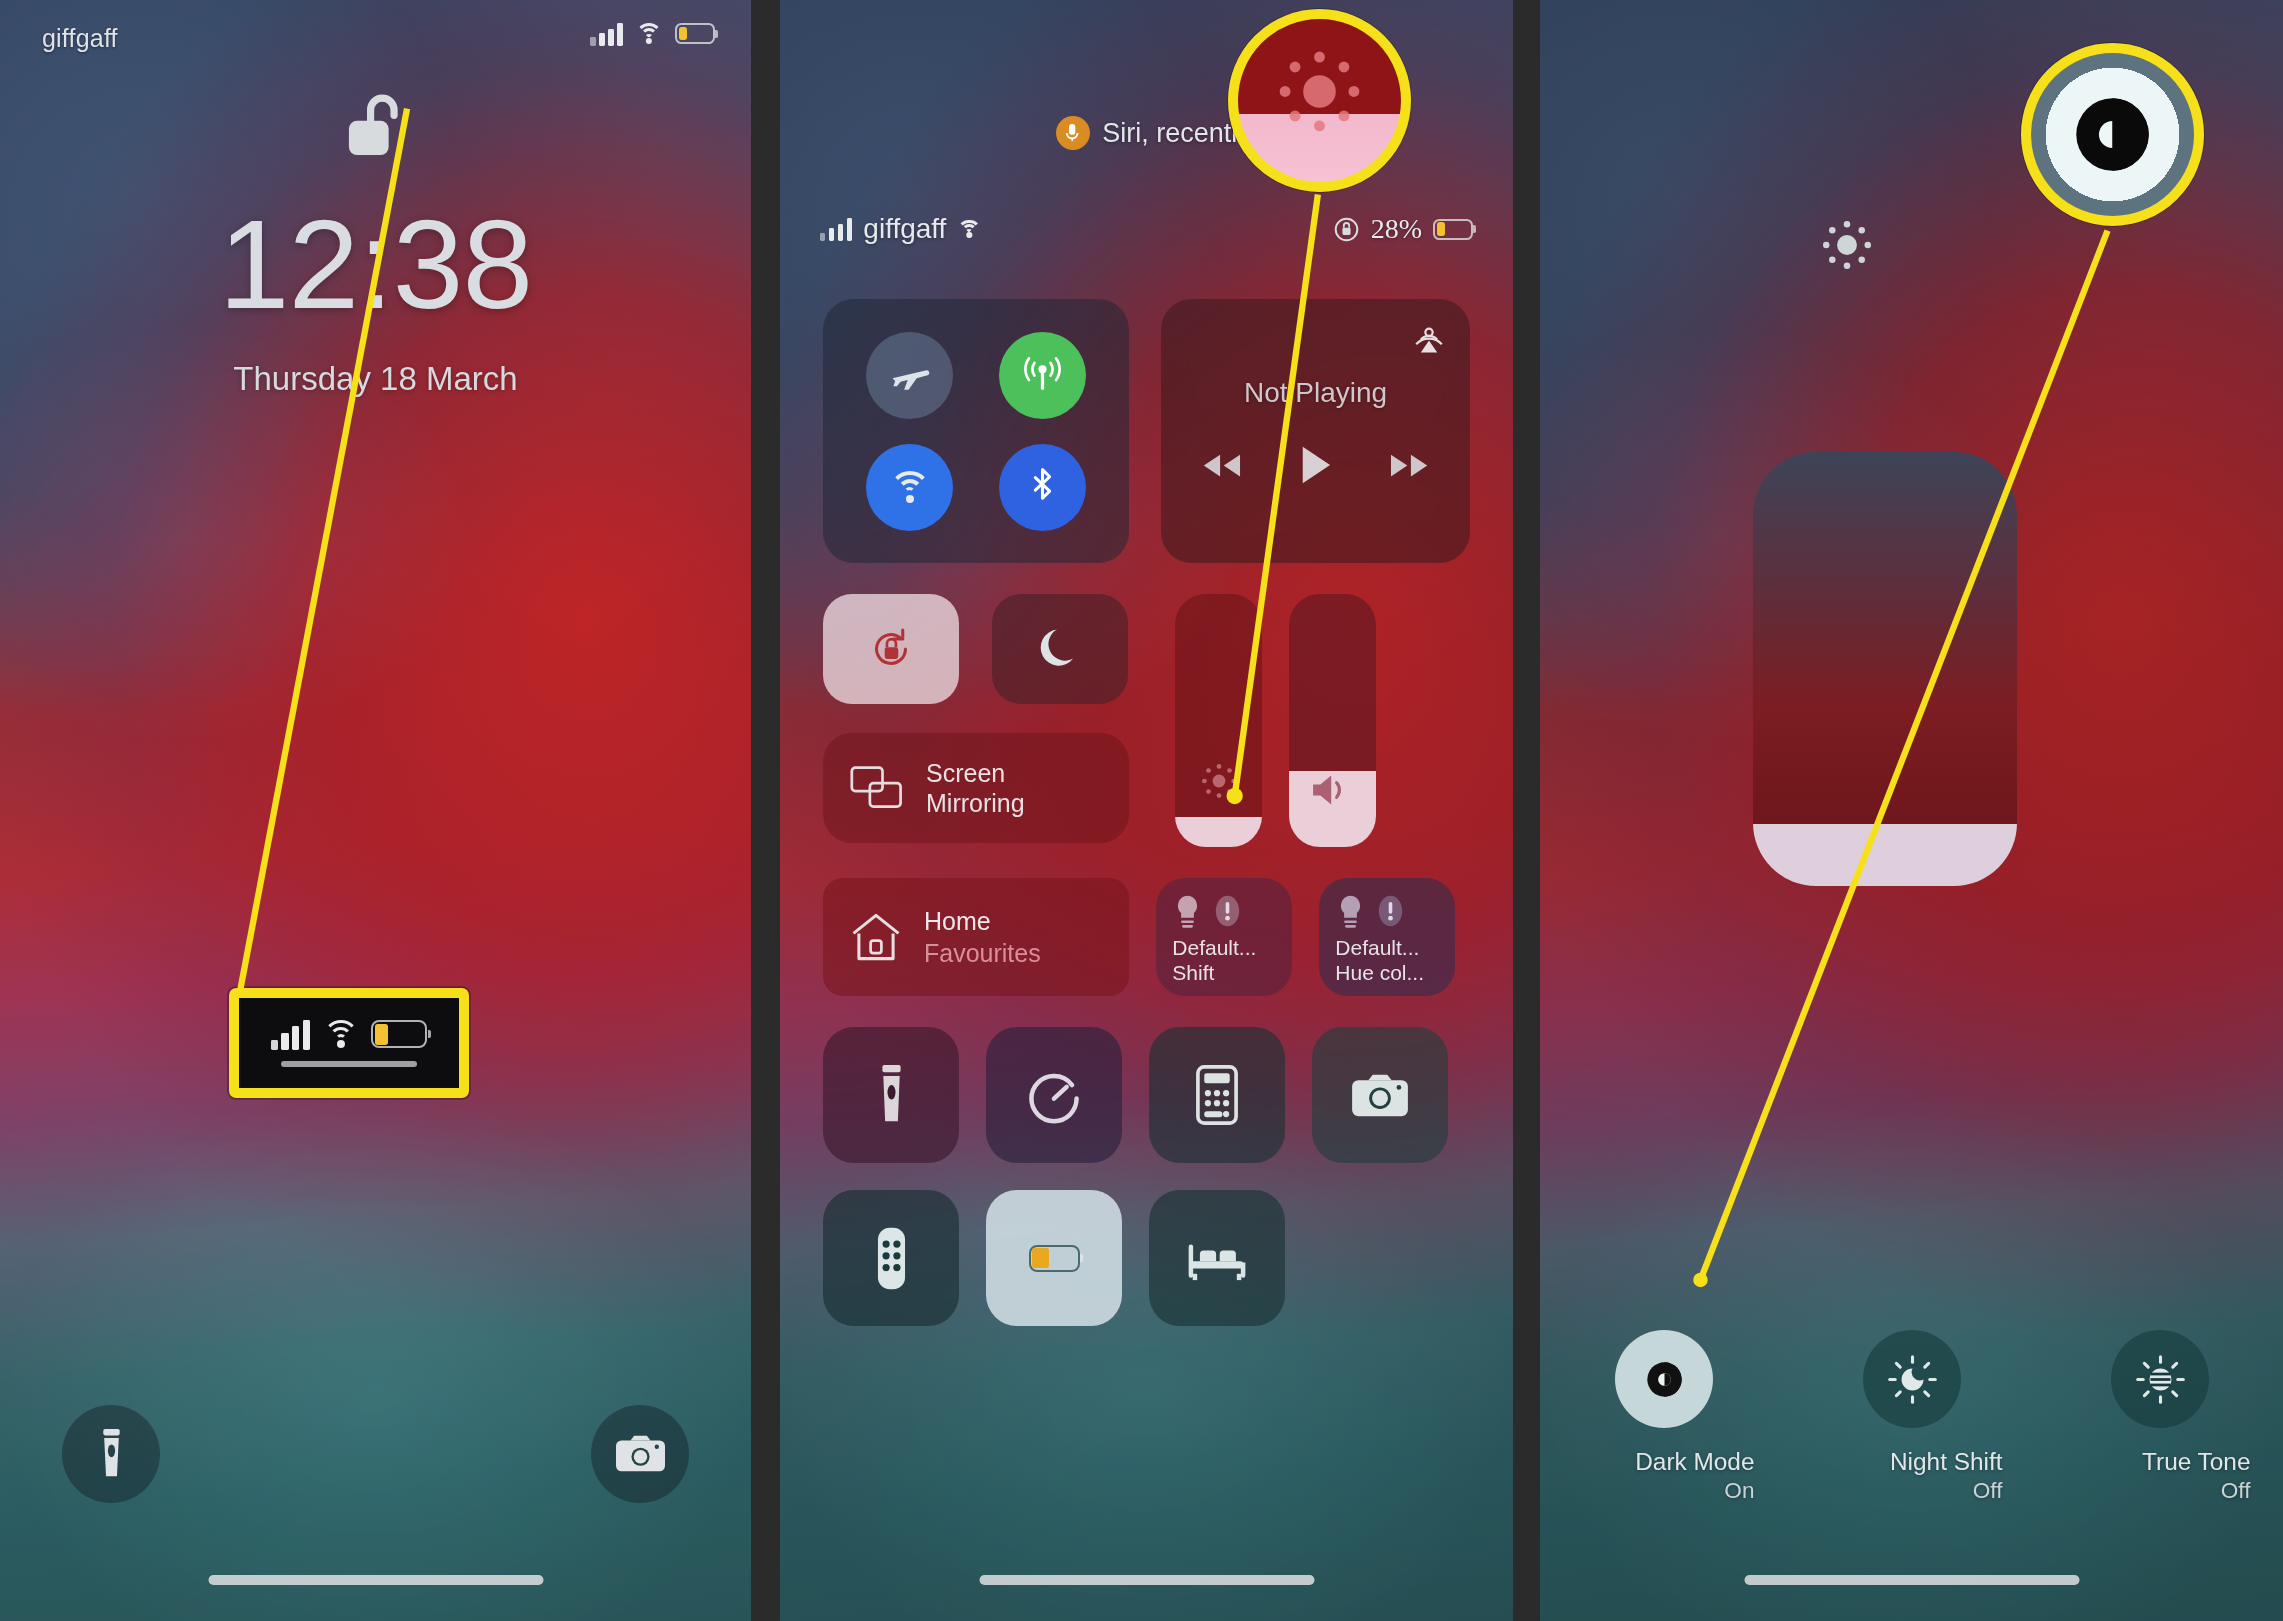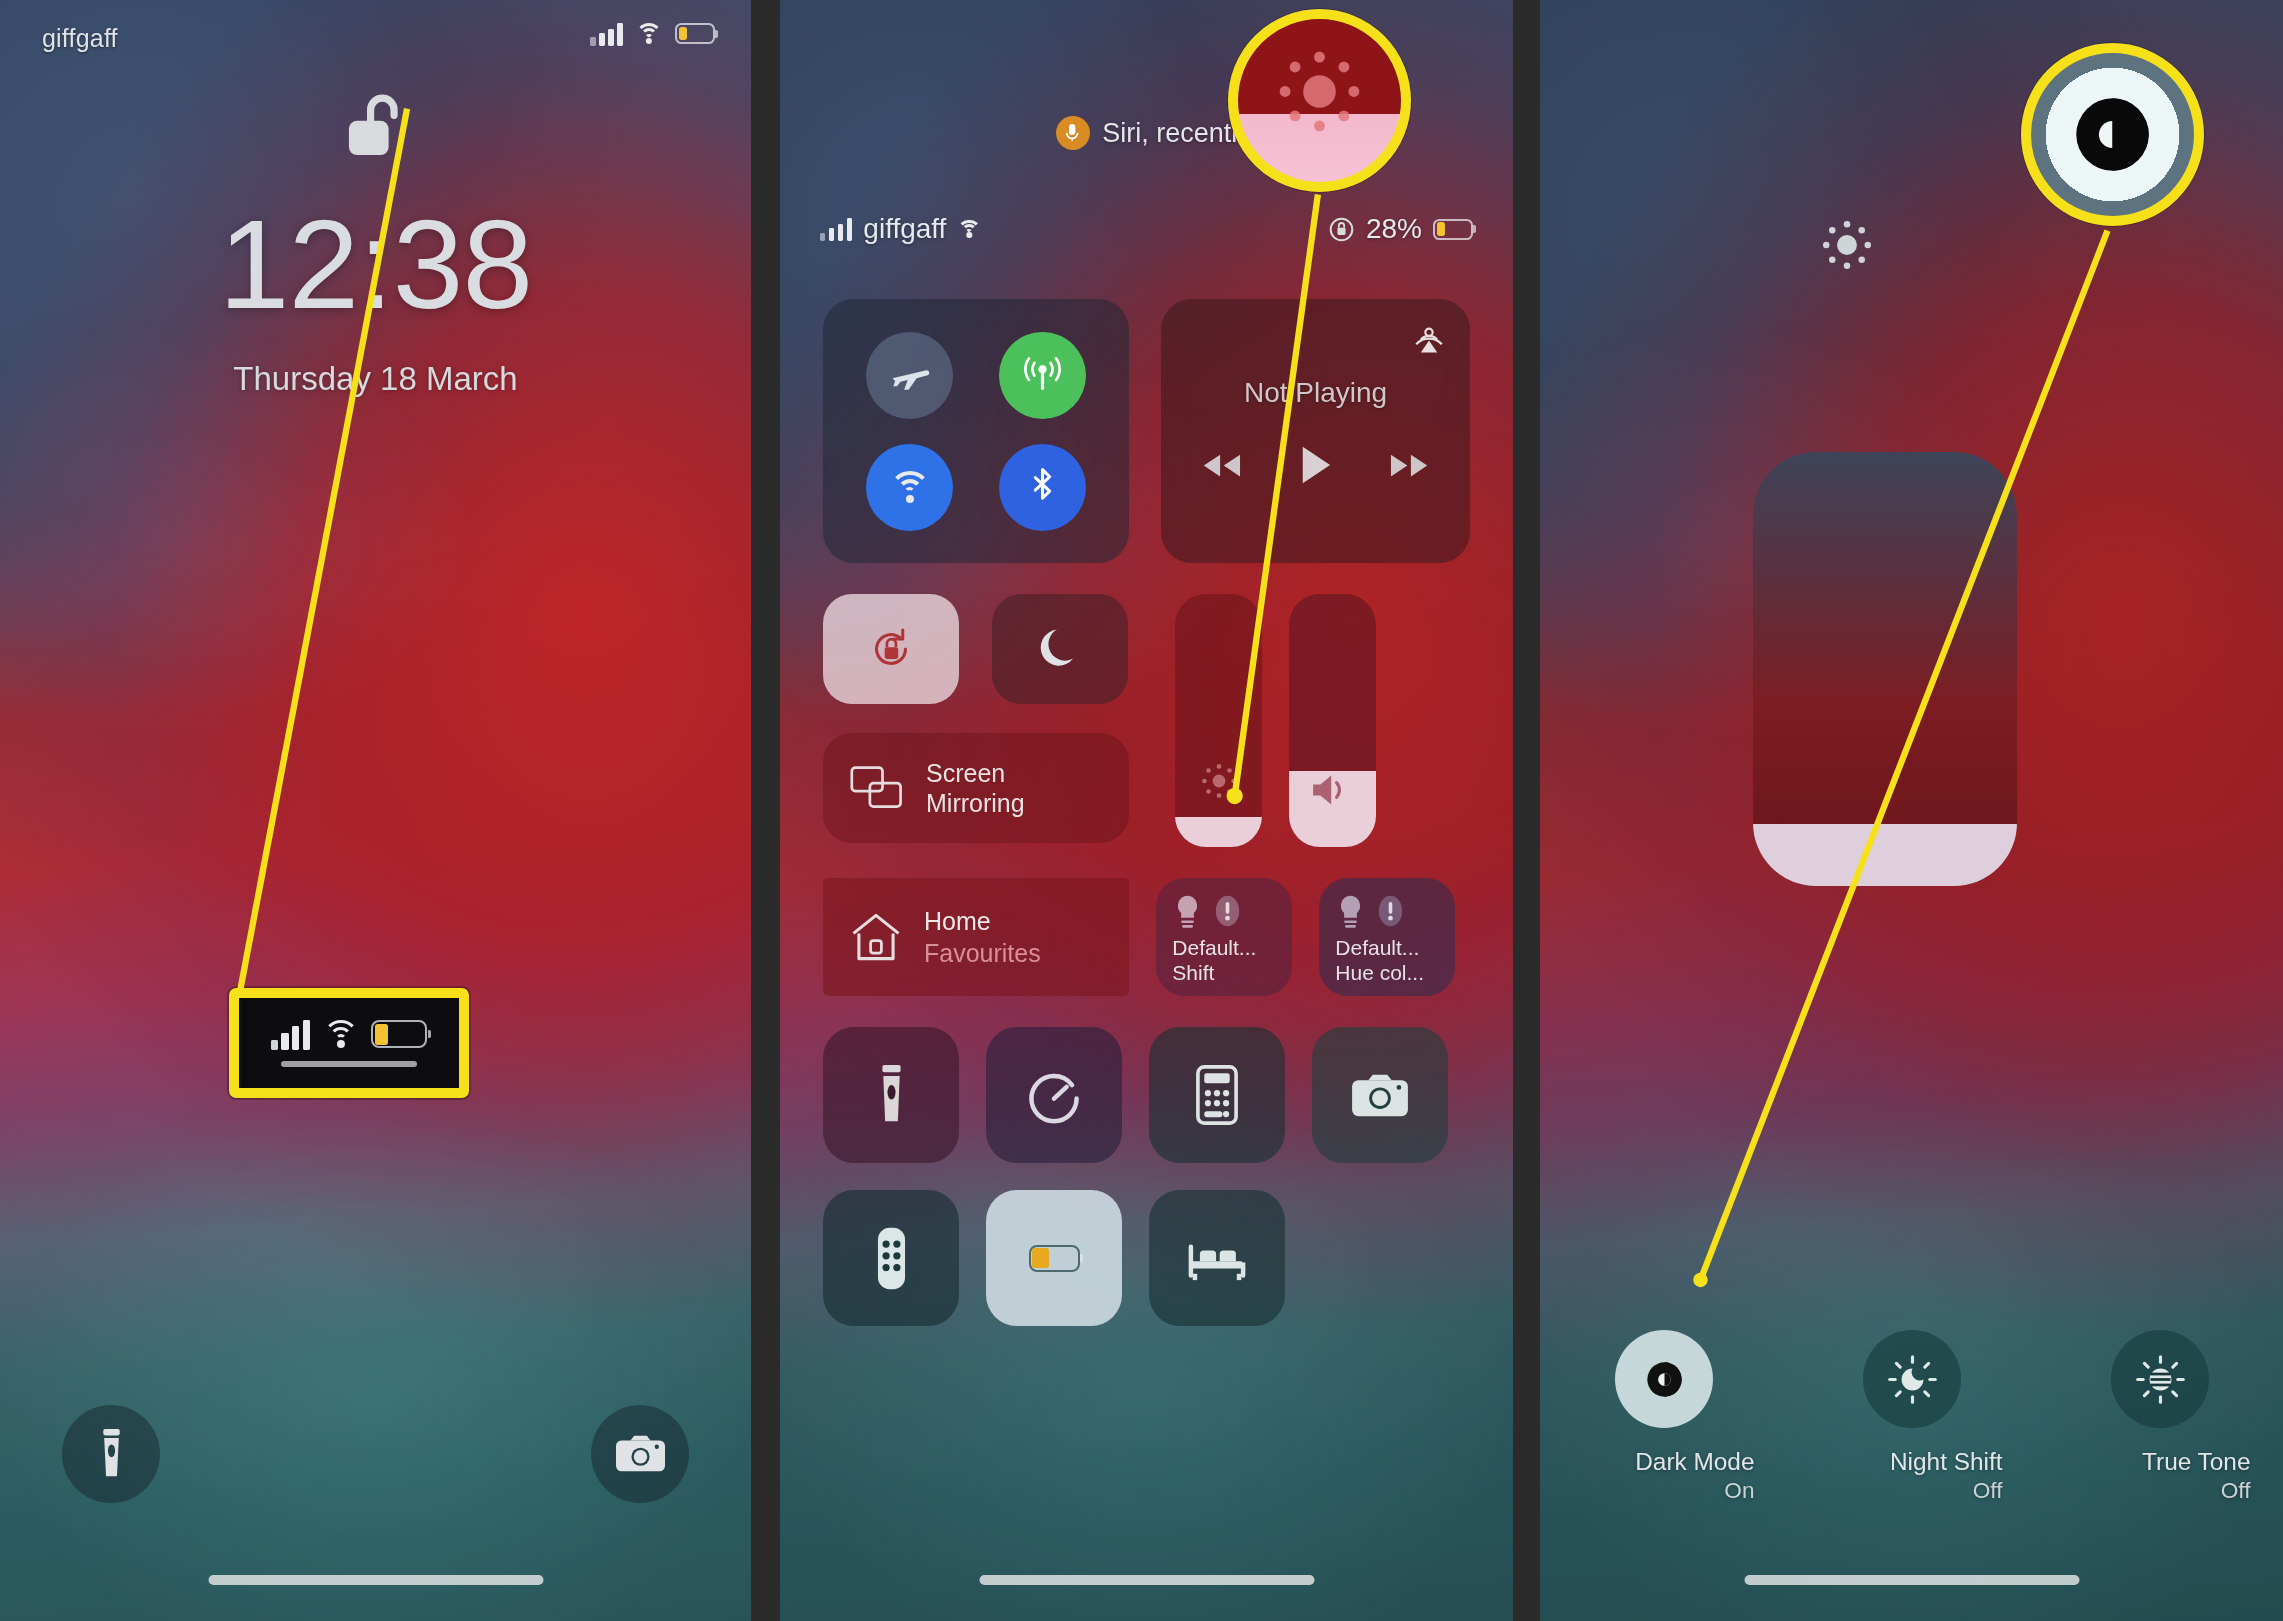--- a/index.html
+++ b/index.html
@@ -80,21 +80,21 @@
       justify-content:center; gap:12.7px; }
   .cc-siri .mic { width:34px; height:34px; border-radius:50%; background:#d98b24;
       display:flex; align-items:center; justify-content:center; flex:0 0 auto; }
   .cc-siri span.t { font-size:27px; color:#e3e6ea; text-shadow:0 0.9px 3.6px rgba(0,0,0,.4); white-space:nowrap; }
 
   .cc-status { position:absolute; left:40px; right:40px; top:213px; display:flex;
       align-items:center; justify-content:space-between; }
   .cc-status .lft { display:flex; align-items:center; gap:11px; }
   .cc-status .carrier { font-size:28px; color:#e6e9ed; text-shadow:0 0.9px 3.6px rgba(0,0,0,.4); }
   .cc-status .rgt { display:flex; align-items:center; gap:11px; }
-  .cc-status .pct { font-size:28px; color:#e6e9ed; text-shadow:0 0.9px 3.6px rgba(0,0,0,.4); }
+  .cc-status .pct { font-size:28px; color:#e6e9ed; text-shadow:0 0.9px 3.6px rgba(0,0,0,.4);font-family:Liberation Serif, serif; }
 
   .cc-grid { position:absolute; left:43px; right:43px; top:299px; }
   .tile { border-radius:31px; }
   .row1 { display:flex; gap:32px; }
   .conn { width:306px; height:264px; background:rgba(30,38,54,.52); backdrop-filter:blur(12.7px);
       display:grid; grid-template-columns:1fr 1fr; place-items:center; padding:20px; }
   .circ { width:87px; height:87px; border-radius:50%; display:flex; align-items:center; justify-content:center; }
   .c-airplane { background:rgba(116,136,166,.45); }
   .c-cell { background:#4cc05a; }
   .c-wifi { background:#2f72e8; }
@@ -113,21 +113,21 @@
   .srm { width:306px; height:110px; border-radius:29px; background:rgba(110,22,26,.52);
       display:flex; align-items:center; gap:20px; padding-left:27px; margin-top:29px; }
   .srm .tx { font-size:25px; line-height:1.22; color:#e9e2e4; }
   .sliders { display:flex; gap:27px; }
   .slider { width:87px; height:253px; border-radius:31px; overflow:hidden; position:relative;
       background:rgba(102,20,24,.55); }
   .slider .fill { position:absolute; left:0; right:0; bottom:0; background:rgba(244,222,232,.92); }
   .slider .gl { position:absolute; left:50%; transform:translateX(-50%); bottom:42px; }
 
   .row3 { display:flex; gap:27px; margin-top:31px; }
-  .home { width:306px; height:118px; border-radius:5px; background:rgba(120,20,26,.55);
+  .home { width:306px; height:118px; border-radius:20px; background:rgba(120,20,26,.55);
       display:flex; align-items:center; gap:20px; padding-left:25px; }
   .home .l1 { font-size:25px; color:#eee8ea; line-height:1.3; }
   .home .l2 { font-size:25px; color:#d88f9a; line-height:1.3; }
   .bulb { width:136px; height:118px; border-radius:29px; padding:14.5px 16.3px;
       display:flex; flex-direction:column; justify-content:space-between; }
   .bulb.b1 { background:rgba(88,34,62,.62); }
   .bulb.b2 { background:rgba(54,44,78,.62); }
   .bulb .ic { display:flex; gap:9px; }
   .bulb .tx { font-size:21px; color:#e6e2e6; line-height:1.2; }
 

